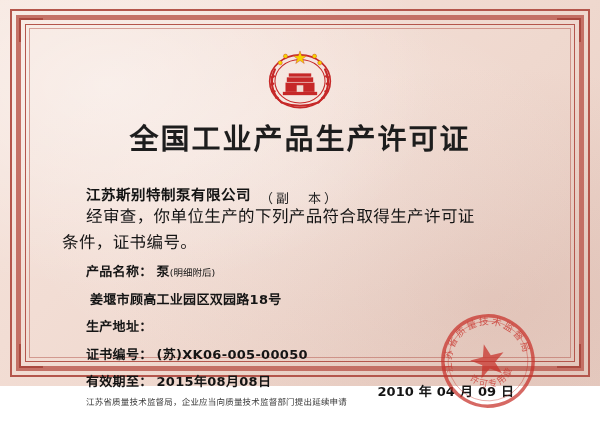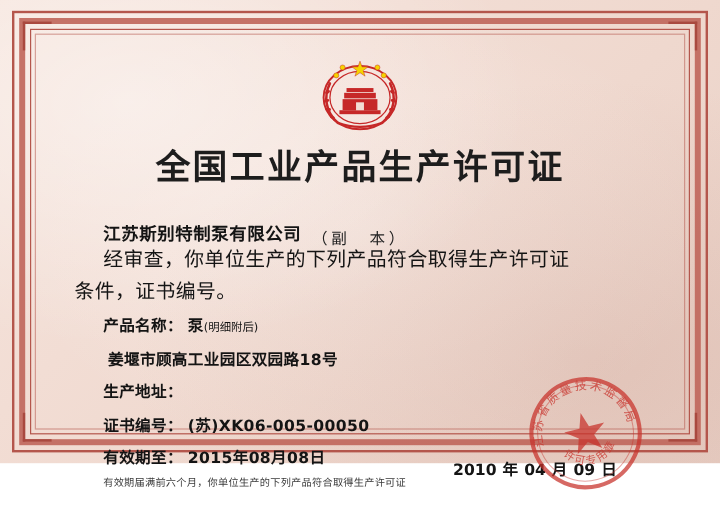--- a/index.html
+++ b/index.html
@@ -338,21 +338,21 @@
       <span class="date-right">
         <span class="num">2010</span>
         <span>年</span>
         <span class="num">04</span>
         <span>月</span>
         <span class="num">09</span>
         <span>日</span>
       </span>
     </div>
 
-    <div class="footnote">有效期届满前六个月，你单位生产的下列产品符合取得生产许可证</div>
+    <div class="footnote">江苏省质量技术监督局，企业应当向质量技术监督部门提出延续申请</div>
 
     <div class="seal">
       <svg viewBox="0 0 120 120" width="104" height="104" xmlns="http://www.w3.org/2000/svg">
         <defs>
           <path id="sealTopArc" d="M 18,60 A 42,42 0 0 1 102,60"></path>
           <path id="sealBottomArc" d="M 30,60 A 30,30 0 0 0 90,60"></path>
         </defs>
         <circle cx="60" cy="60" r="52" fill="none" stroke="#c8322b" stroke-width="4" opacity="0.85"></circle>
         <circle cx="60" cy="60" r="46" fill="none" stroke="#c8322b" stroke-width="1" opacity="0.5"></circle>
         <polygon points="60,40 64.7,54.4 79.8,54.4 67.6,63.3 72.2,77.7 60,68.8 47.8,77.7 52.4,63.3 40.2,54.4 55.3,54.4" fill="#c8322b" opacity="0.85"></polygon>

